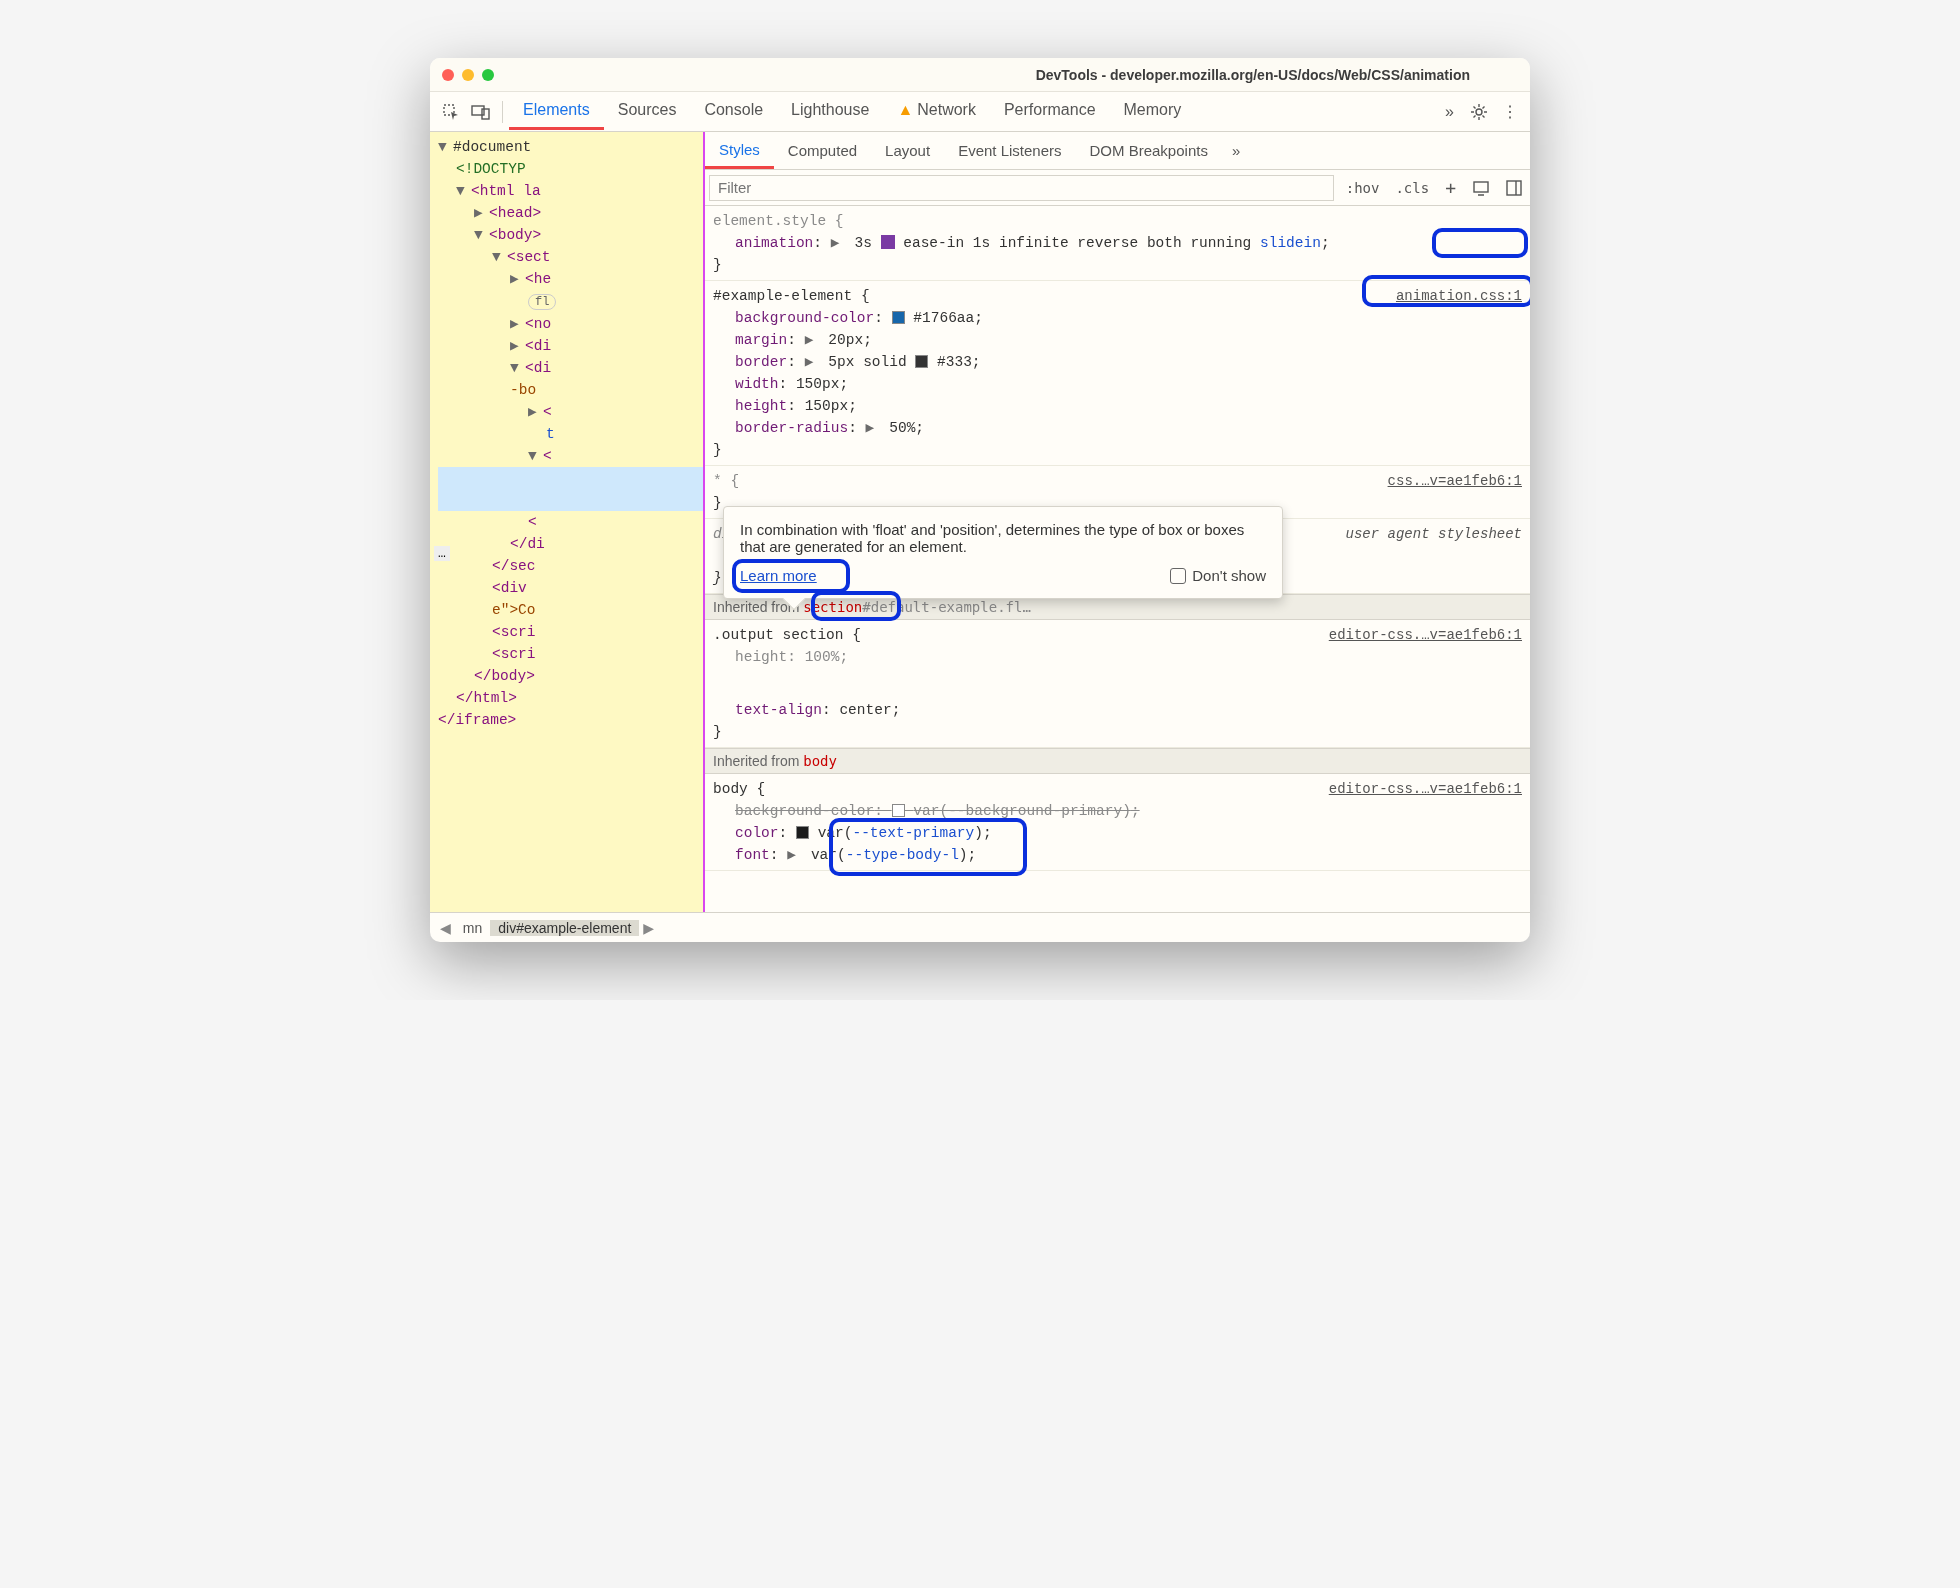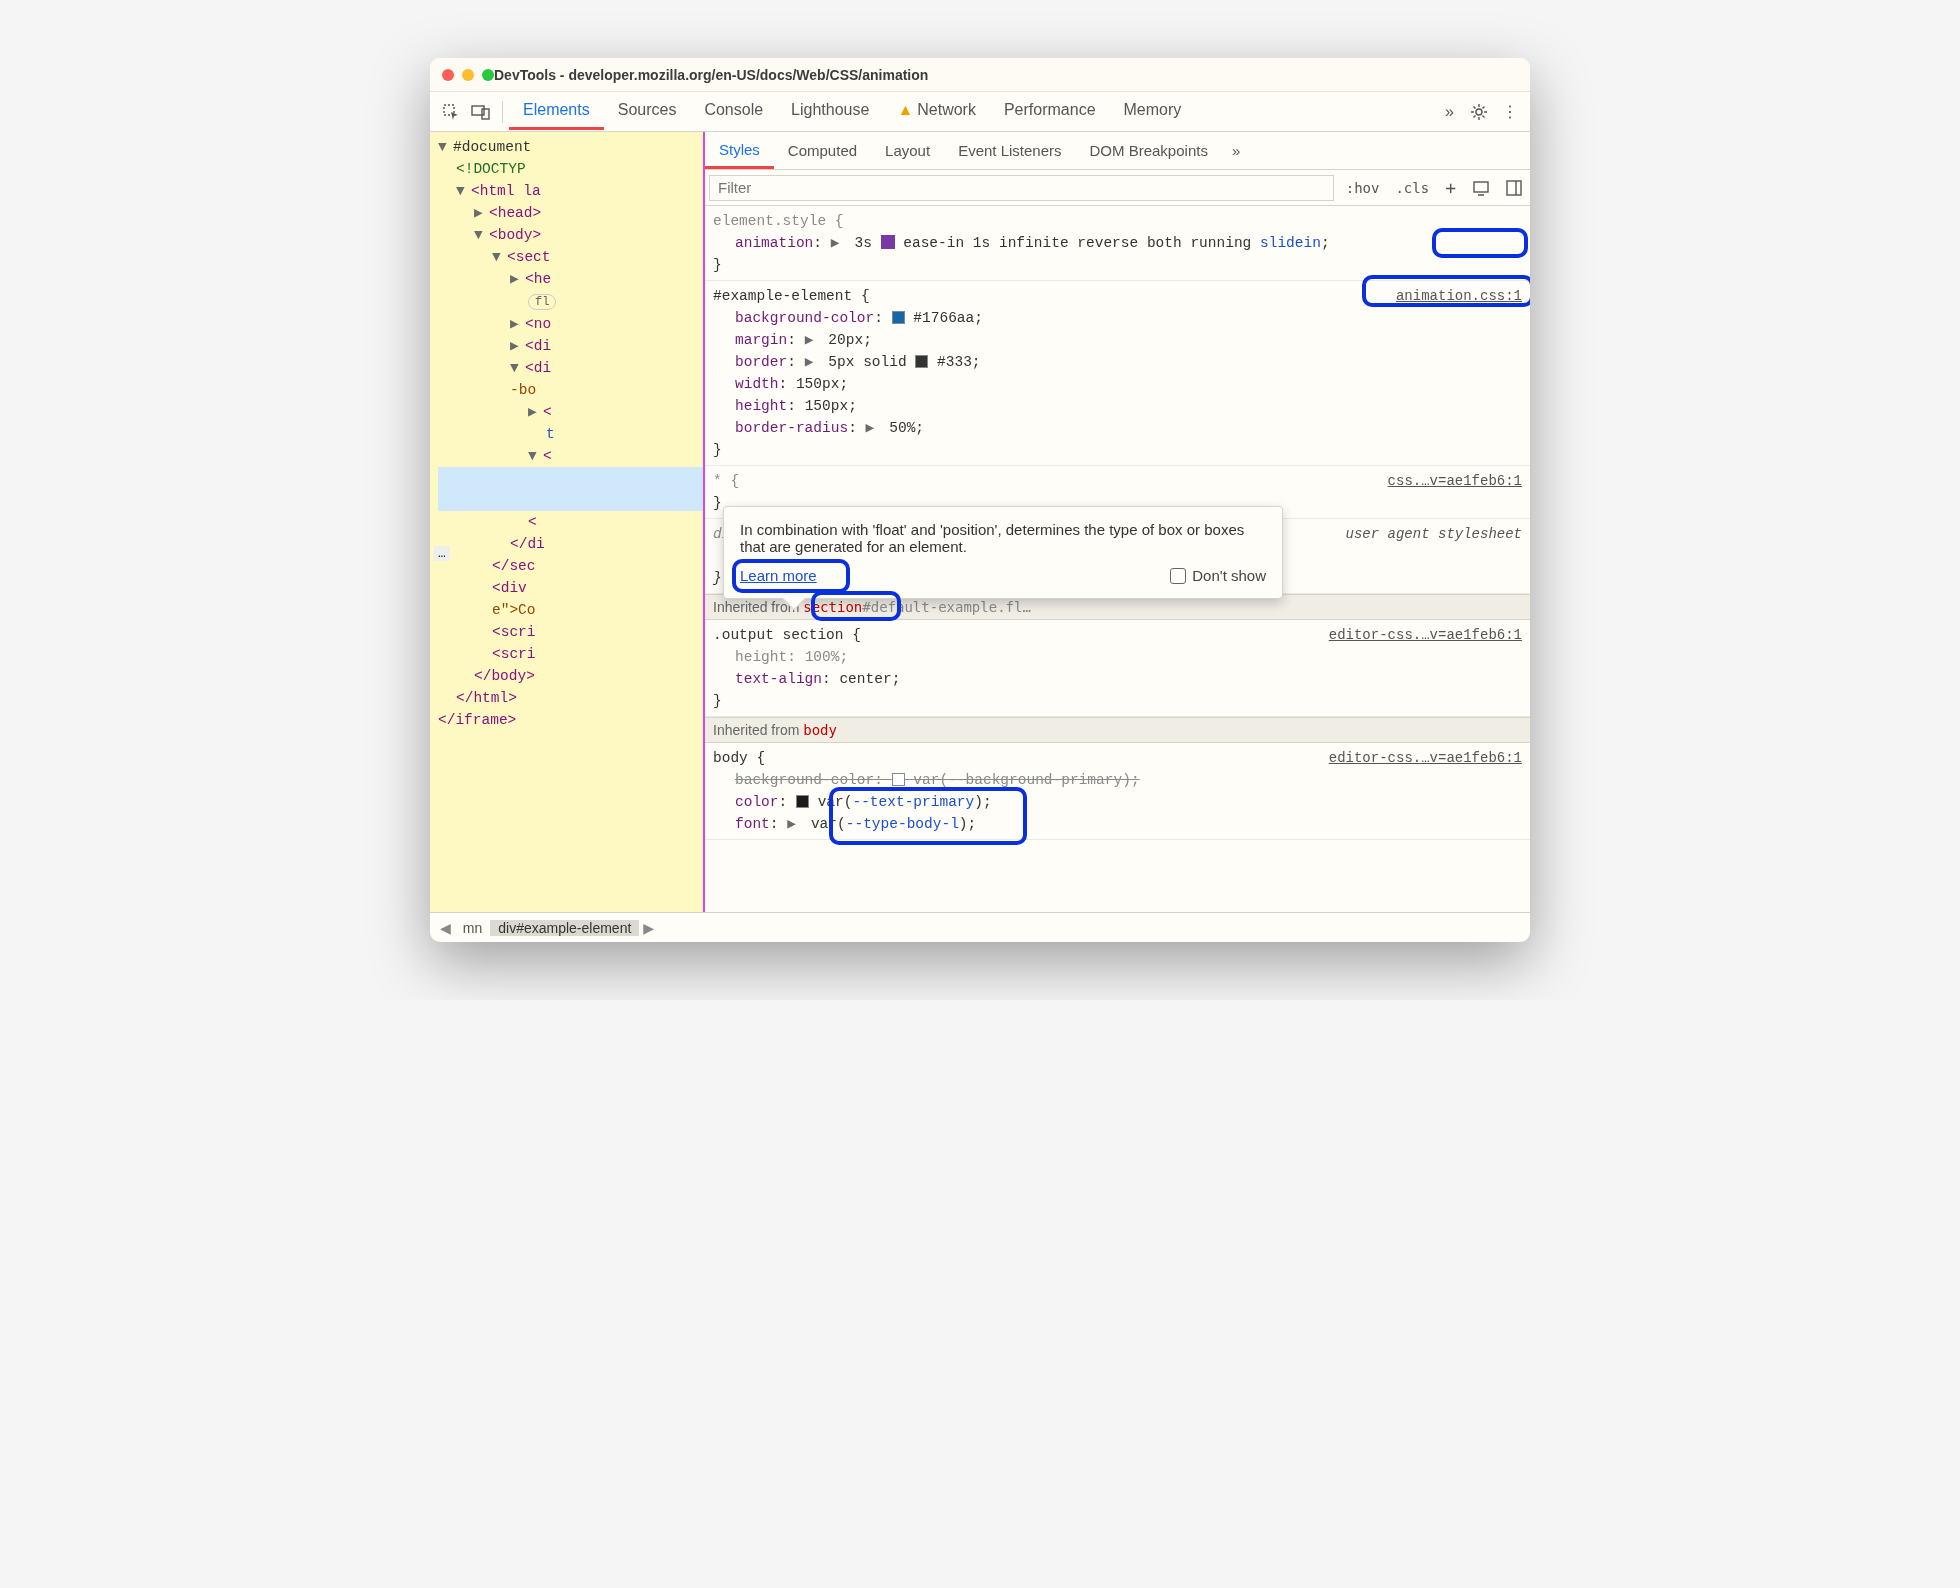--- a/index.html
+++ b/index.html
@@ -20,21 +20,21 @@
   height: 34px;
   display:flex; align-items:center;
   padding: 0 12px;
   background: #fdfbf4;
   border-bottom: 1px solid #e6e3da;
 }
 .traffic { display:flex; gap:8px; }
 .traffic span { width:12px;height:12px;border-radius:50%; display:block;}
 .tr-close{background:#ff5f57;} .tr-min{background:#febc2e;} .tr-max{background:#28c840;}
 .titlebar-title {
-  flex:1; text-align:left; font-size: 14px; font-weight: 600; color:#3c3c3c;
+  flex:1; text-align:right; font-size: 14px; font-weight: 600; color:#3c3c3c;
 }
 
 .toolbar {
   display:flex; align-items:center;
   border-bottom: 1px solid #d6d3ca;
   padding: 0 6px;
   height: 40px;
   font-size: 16px;
   color:#555;
 }
@@ -348,21 +348,21 @@
         <div class="inh-header" style="position:relative">
           <span>Inherited from </span>
           <span class="hl">section</span><span class="grey" style="font-family:Menlo,monospace">#default-example.fl…</span>
           <span class="highlight-ring" style="left:106px;top:-4px;width:90px;height:30px;"></span>
         </div>
 
         <div class="rule-block">
           <span class="src">editor-css.…v=ae1feb6:1</span>
           <div>.output section {</div>
           <div style="padding-left:22px;"><span class="grey">height</span><span class="grey">: </span><span class="grey">100%</span><span class="grey">;</span></div>
-          <div style="padding-left:22px;"><span class="prop">text-align</span>: <span>center</span>;</div>
+          <div style="padding-left:22px;margin-top:31px;"><span class="prop">text-align</span>: <span>center</span>;</div>
           <div>}</div>
         </div>
 
         <div class="inh-header">
           <span>Inherited from </span>
           <span class="hl">body</span>
         </div>
 
         <div class="rule-block" style="position:relative">
           <span class="src">editor-css.…v=ae1feb6:1</span>

